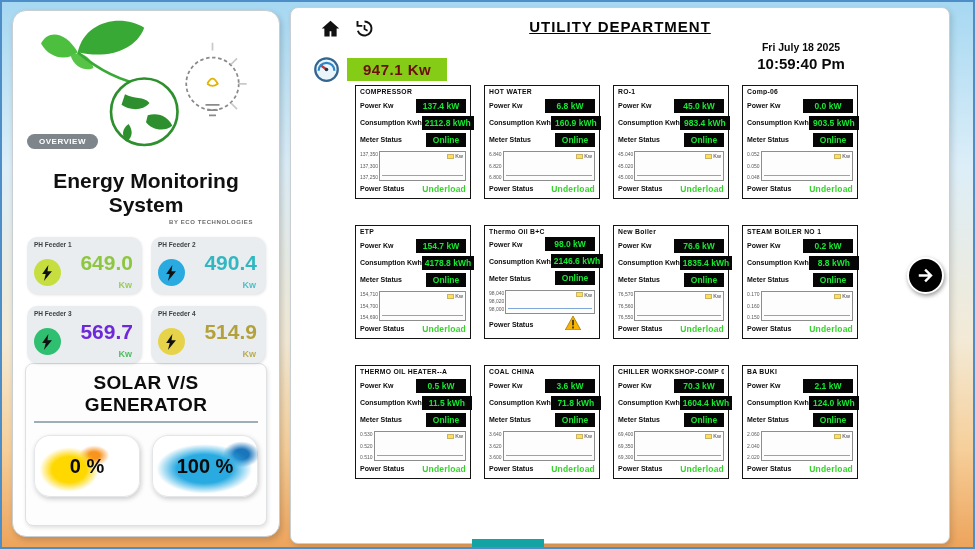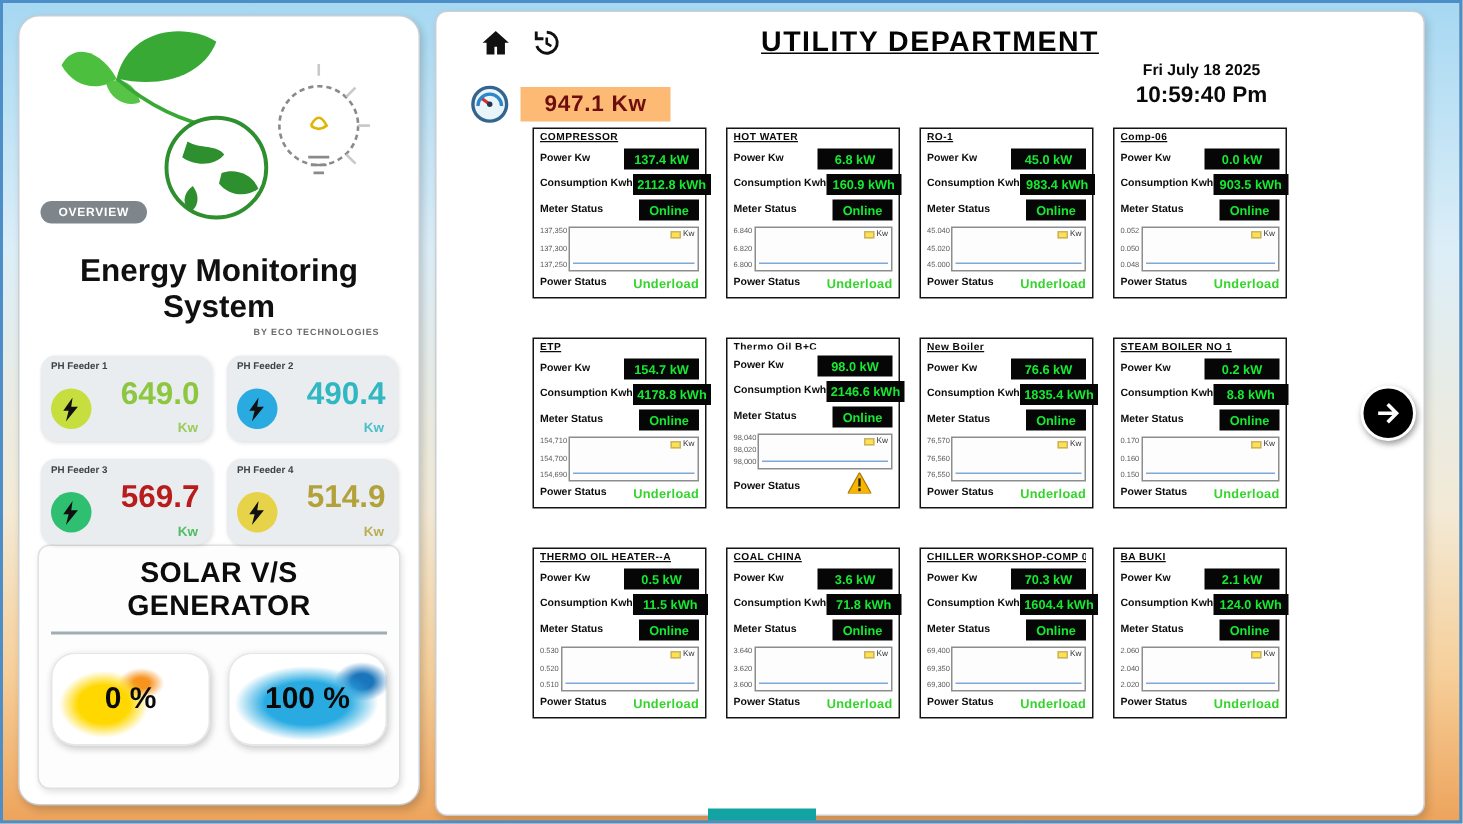--- a/index.html
+++ b/index.html
@@ -55,27 +55,27 @@
   .main {
     position: absolute; left: 288px; top: 5px; width: 660px; height: 537px;
     background: #fff; border: 1px solid #c9ced2; border-radius: 8px;
     box-shadow: 2px 3px 6px rgba(0,0,0,.15);
   }
   .icon-btn { position: absolute; top: 8px; width: 26px; height: 24px; background: none; border: none; cursor: pointer;
               display: flex; align-items: center; justify-content: center; }
   .icon-btn.home { left: 26px; }
   .icon-btn.hist { left: 60px; }
   .dept-title { position: absolute; top: 10px; left: 0; right: 0; text-align: center;
-                font-size: 19px; font-weight: 800; letter-spacing: 1px; color: #050505;
+                font-size: 15px; font-weight: 800; letter-spacing: 1px; color: #050505;
                 text-decoration: underline; }
   .datetime { position: absolute; right: 78px; top: 33px; width: 140px; text-align: center; }
   .datetime .date { font-size: 10.5px; font-weight: 700; color: #0a0a0a; }
   .datetime .time { font-size: 15px; font-weight: 700; color: #0a0a0a; margin-top: 2px; }
   .gauge { position: absolute; left: 22px; top: 48px; }
-  .total { position: absolute; left: 56px; top: 50px; background: #fdba74; color: #6d0d0d;
+  .total { position: absolute; left: 56px; top: 50px; background: #84cc16; color: #6d0d0d;
            font-size: 15px; font-weight: 800; letter-spacing: .5px; padding: 3px 16px; }
   .grid { position: absolute; left: 64px; top: 77px;
           display: grid; grid-template-columns: repeat(4, 116px); grid-auto-rows: 114px;
           column-gap: 13px; row-gap: 26px; }
   
   .card { border: 1.5px solid #141414; background: #fff; padding: 2px 4px 3px;
           display: flex; flex-direction: column; cursor: pointer; }
   .card-title { font-size: 6.8px; font-weight: 700; color: #0a0a0a; letter-spacing: .3px;
                 text-decoration: underline; white-space: nowrap; overflow: hidden; margin-bottom: 2px; }
   .crow { display: flex; justify-content: space-between; align-items: center; margin: 1.5px 0; }
@@ -147,21 +147,21 @@
     <div class="f-value" style="color: rgb(49, 183, 194);">490.4</div>
     <div class="f-unit" style="color: rgb(49, 183, 194);">Kw</div>
   </div>
         <div class="feeder">
     <div class="f-label">PH Feeder 3</div>
     <div class="f-circle" style="background: rgb(47, 191, 113);">
       <svg viewBox="0 0 12 18" width="11" height="16">
         <path d="M7 0 0 10h4l-2 8 9-11H6z" fill="#111"></path>
       </svg>
     </div>
-    <div class="f-value" style="color: #b91c1c;">569.7</div>
+    <div class="f-value" style="color: #6d28d9;">569.7</div>
     <div class="f-unit" style="color: rgb(53, 181, 74);">Kw</div>
   </div>
         <div class="feeder">
     <div class="f-label">PH Feeder 4</div>
     <div class="f-circle" style="background: rgb(230, 211, 74);">
       <svg viewBox="0 0 12 18" width="11" height="16">
         <path d="M7 0 0 10h4l-2 8 9-11H6z" fill="#111"></path>
       </svg>
     </div>
     <div class="f-value" style="color: rgb(179, 162, 59); margin-left: 12px;">514.9</div>

